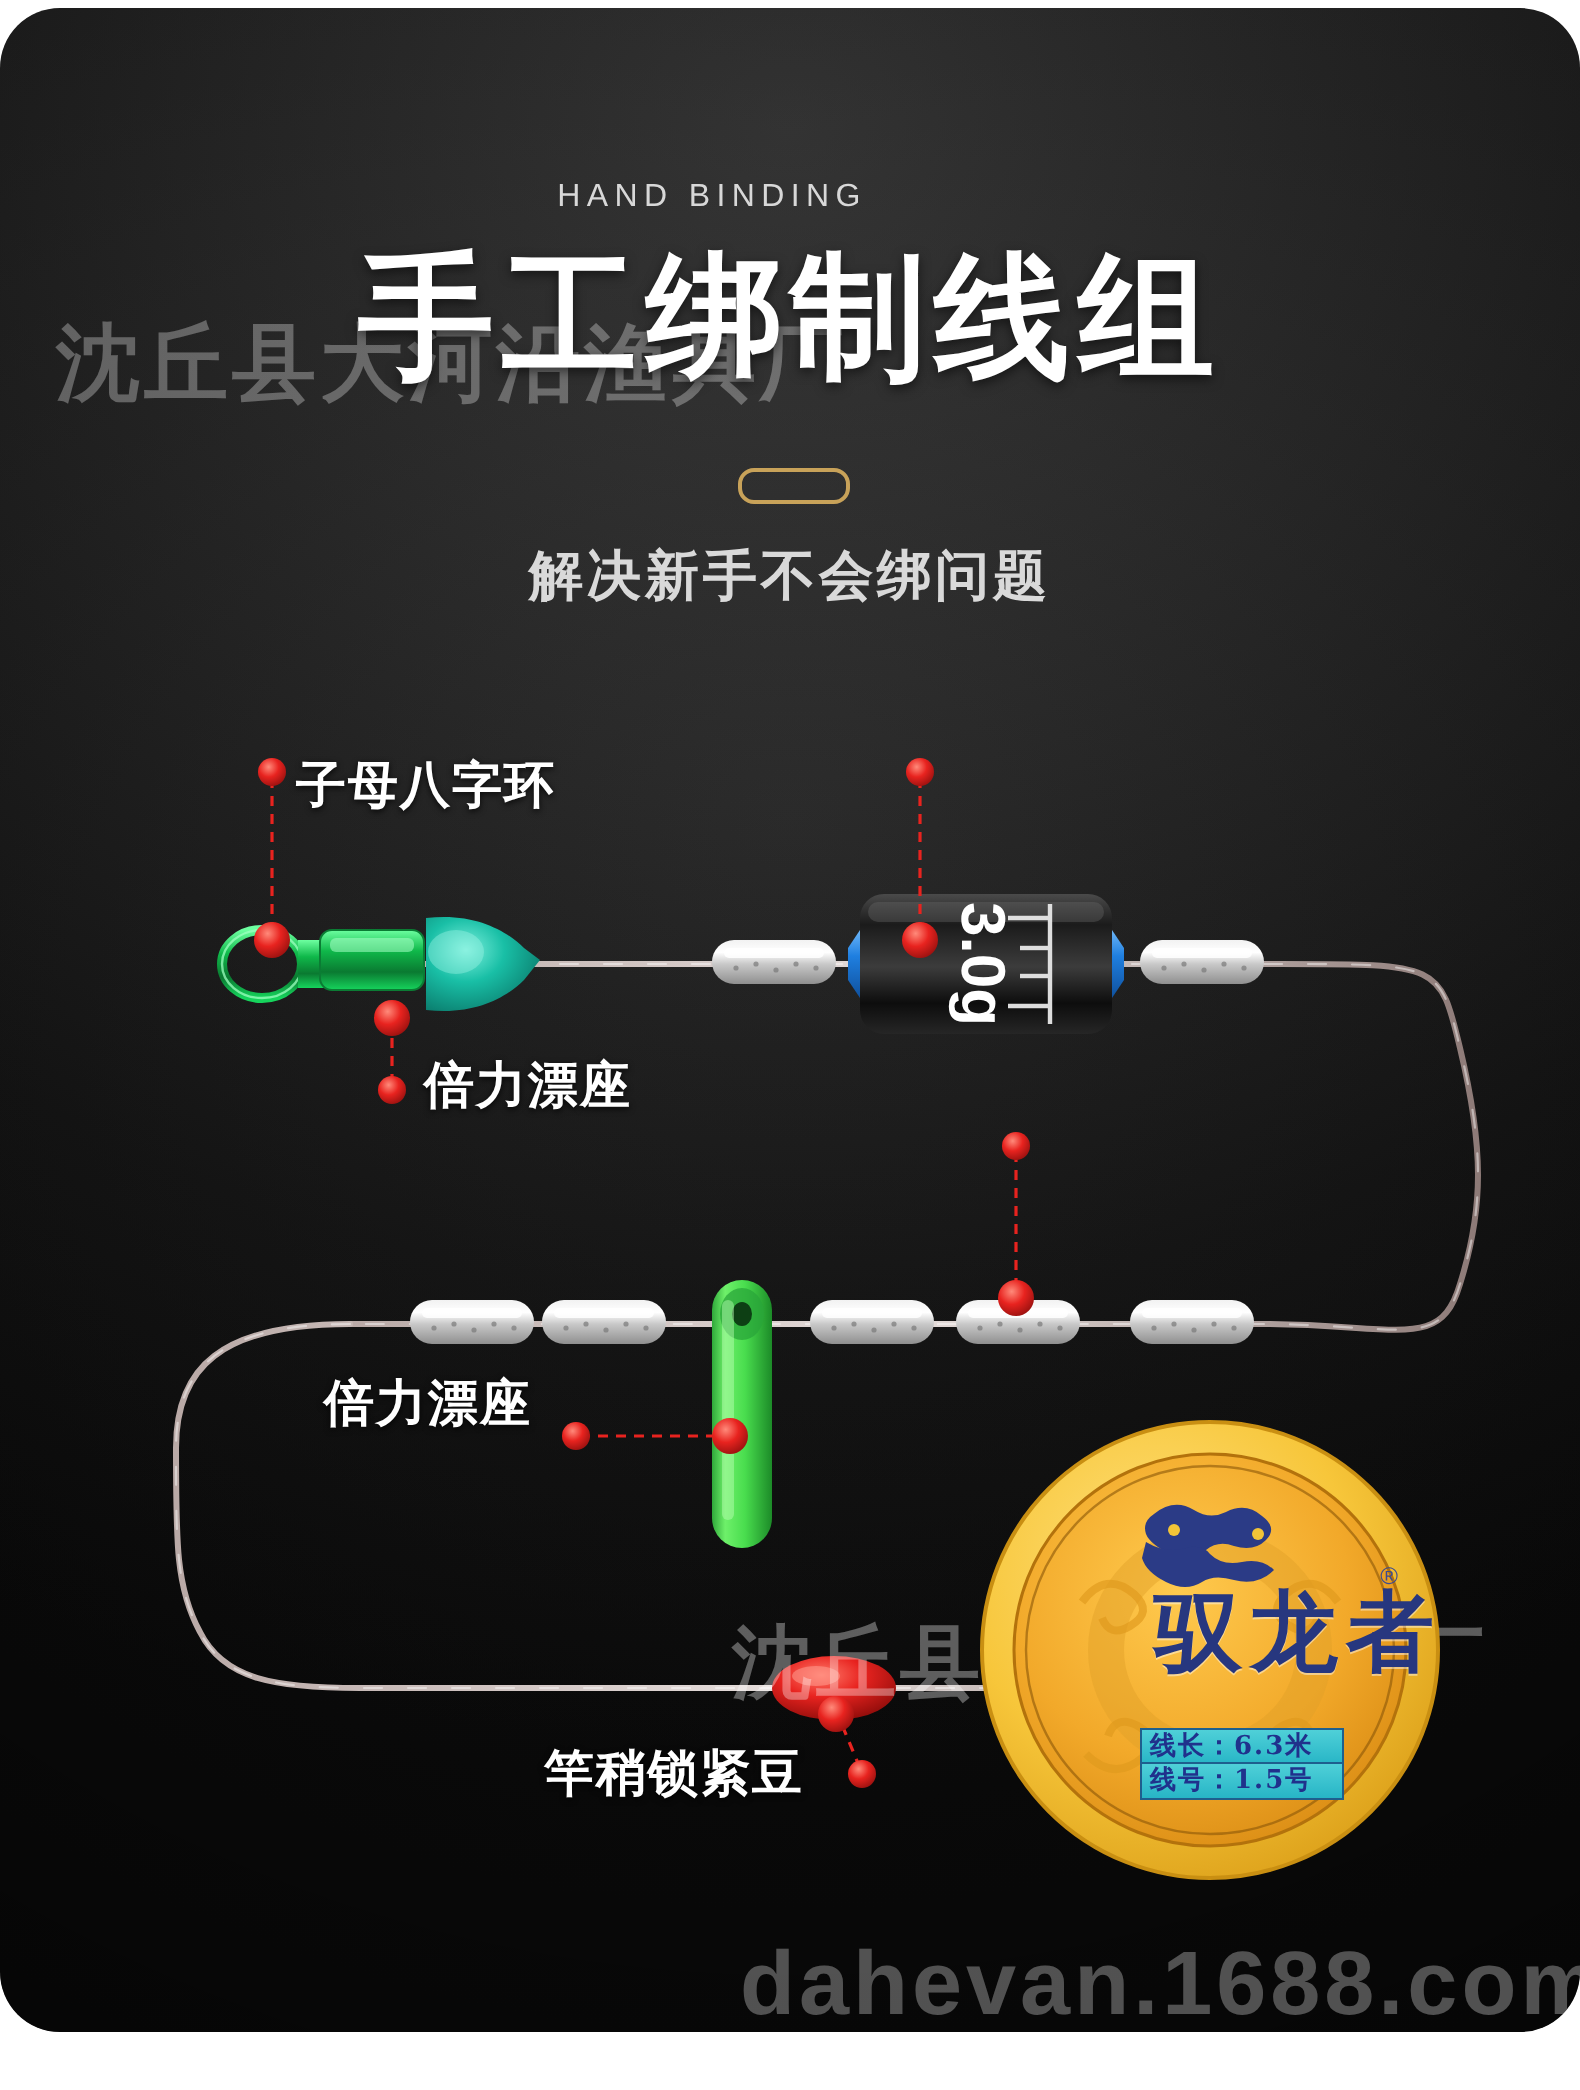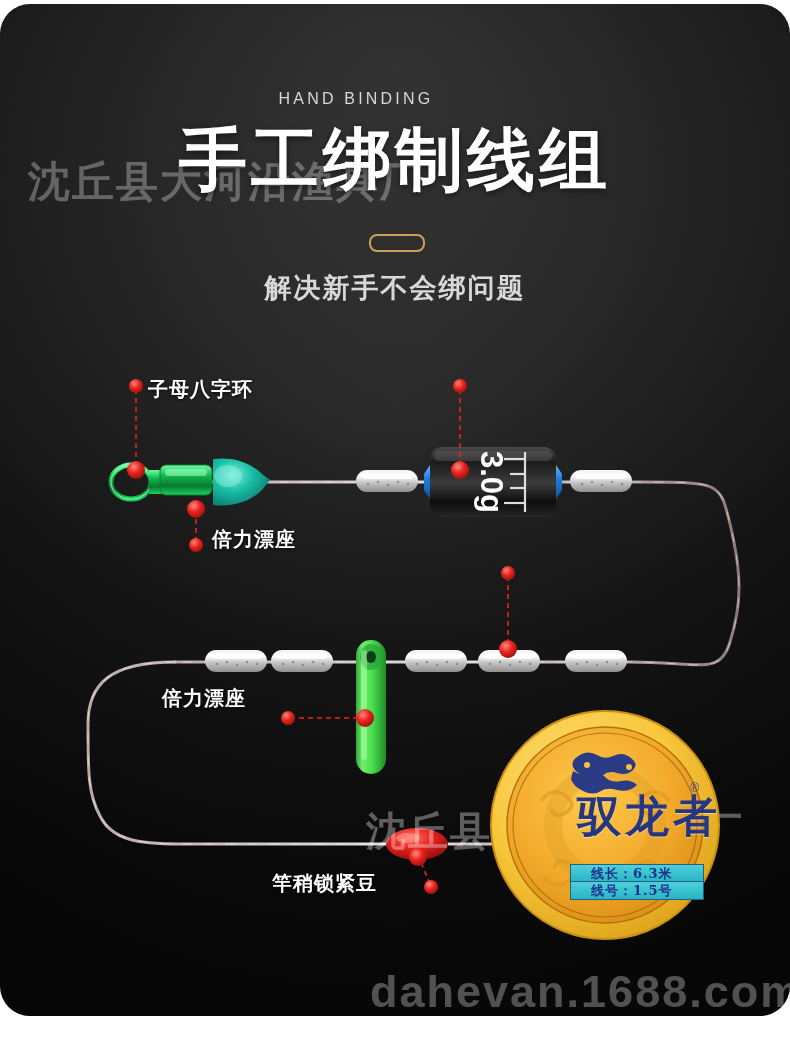--- a/index.html
+++ b/index.html
@@ -51,21 +51,21 @@
   }
   .wm-1{left:28px;top:150px;font-size:42px;letter-spacing:2px;}
   .wm-2{left:366px;top:800px;font-size:40px;letter-spacing:2px;z-index:9;color:rgba(255,255,255,0.34);}
   .wm-3{left:370px;top:962px;font-size:45px;letter-spacing:2px;color:rgba(255,255,255,0.30);}
 
   
   #diagram{position:absolute;left:0;top:0;width:790px;height:1012px;z-index:7;}
 
   
   .lab{
-    position:absolute;color:#ffffff;font-weight:bold;font-size:20px;
+    position:absolute;color:#ffffff;font-weight:bold;font-size:25px;
     letter-spacing:1px;white-space:nowrap;z-index:12;
     text-shadow:0 1px 3px rgba(0,0,0,0.8);
   }
   .lab-swivel{left:148px;top:372px;}
   .lab-silicone{left:212px;top:522px;}
   .lab-sinker{left:474px;top:372px;}
   .lab-bean{left:518px;top:557px;}
   .lab-floatseat{left:162px;top:681px;}
   .lab-lockbean{left:272px;top:866px;}
 
@@ -81,21 +81,21 @@
     text-shadow:0 1px 0 rgba(255,255,255,0.45);
     z-index:3;
   }
   .spool-reg{
     position:absolute;right:22px;top:72px;font-size:12px;color:#3a4a93;z-index:3;
   }
   .spec{
     position:absolute;z-index:4;background:linear-gradient(180deg,#4fd0d8 0%,#27b5c6 100%);
     border:1px solid #1e5f8e;color:#20318c;font-weight:bold;
     font-size:13px;letter-spacing:1px;line-height:15px;
-    padding:1px 20px;font-family:"DejaVu Serif","Liberation Serif",serif;
+    padding:1px 4px;font-family:"DejaVu Serif","Liberation Serif",serif;
   }
   .spec-1{left:81px;top:155px;width:92px;}
   .spec-2{left:81px;top:172px;width:92px;}
 </style>
 </head>
 <body>
 
 <div id="stage">
 
   <div class="panel">

